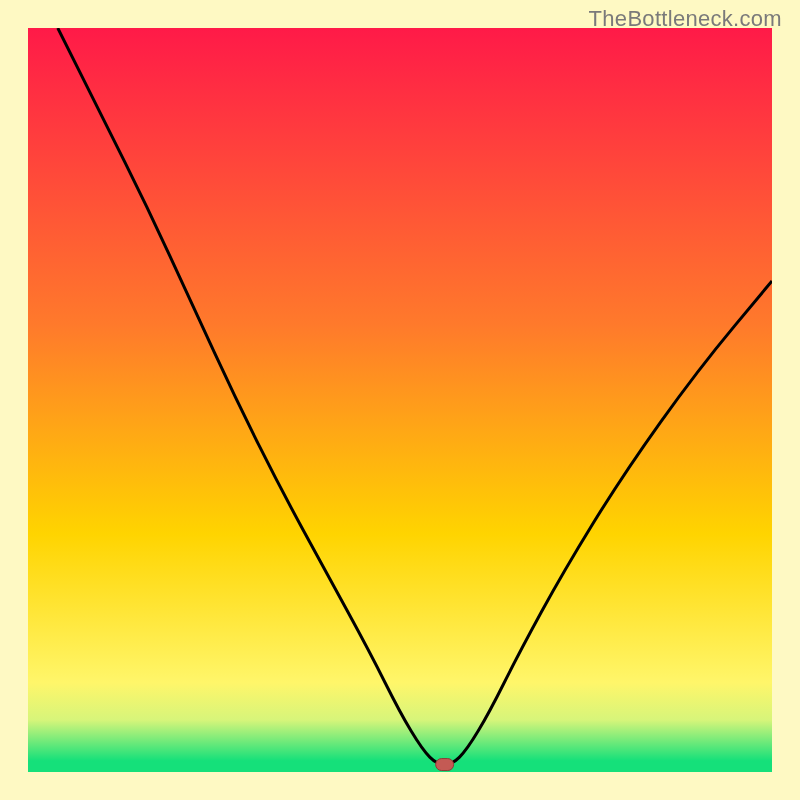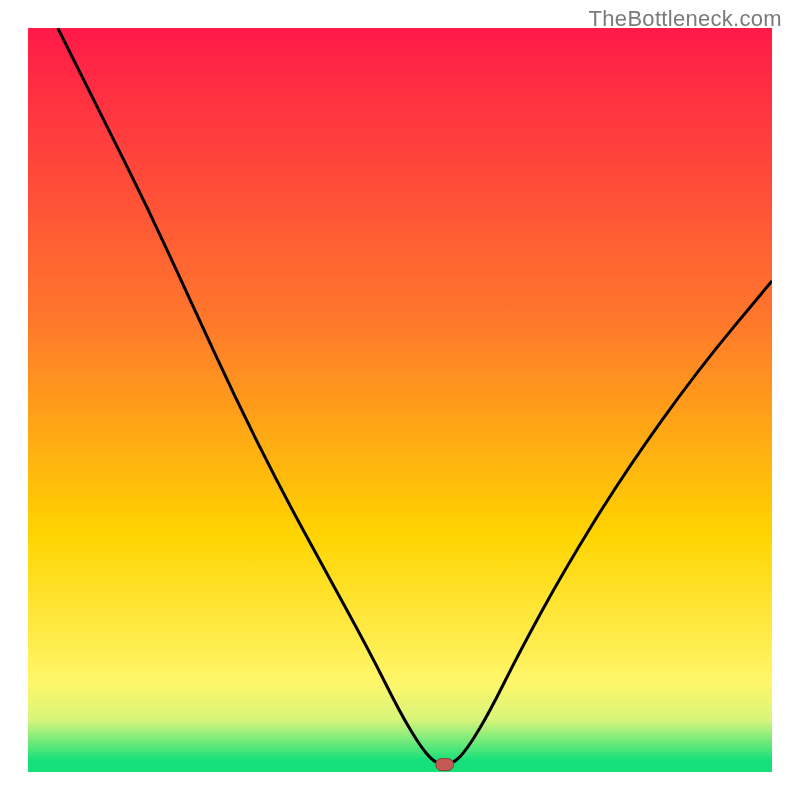--- a/index.html
+++ b/index.html
@@ -10,21 +10,21 @@
     background: #000;
     overflow: hidden;
     font-family: Arial, Helvetica, sans-serif;
   }
   .frame {
     position: absolute;
     left: 0;
     top: 0;
     width: 800px;
     height: 800px;
-    background: #ffffff;
+    background: #fef9c3;
   }
   .watermark {
     position: absolute;
     top: 6px;
     right: 18px;
     color: #7a7a7a;
     font-size: 22px;
     letter-spacing: 0.3px;
     font-weight: 400;
     user-select: none;

